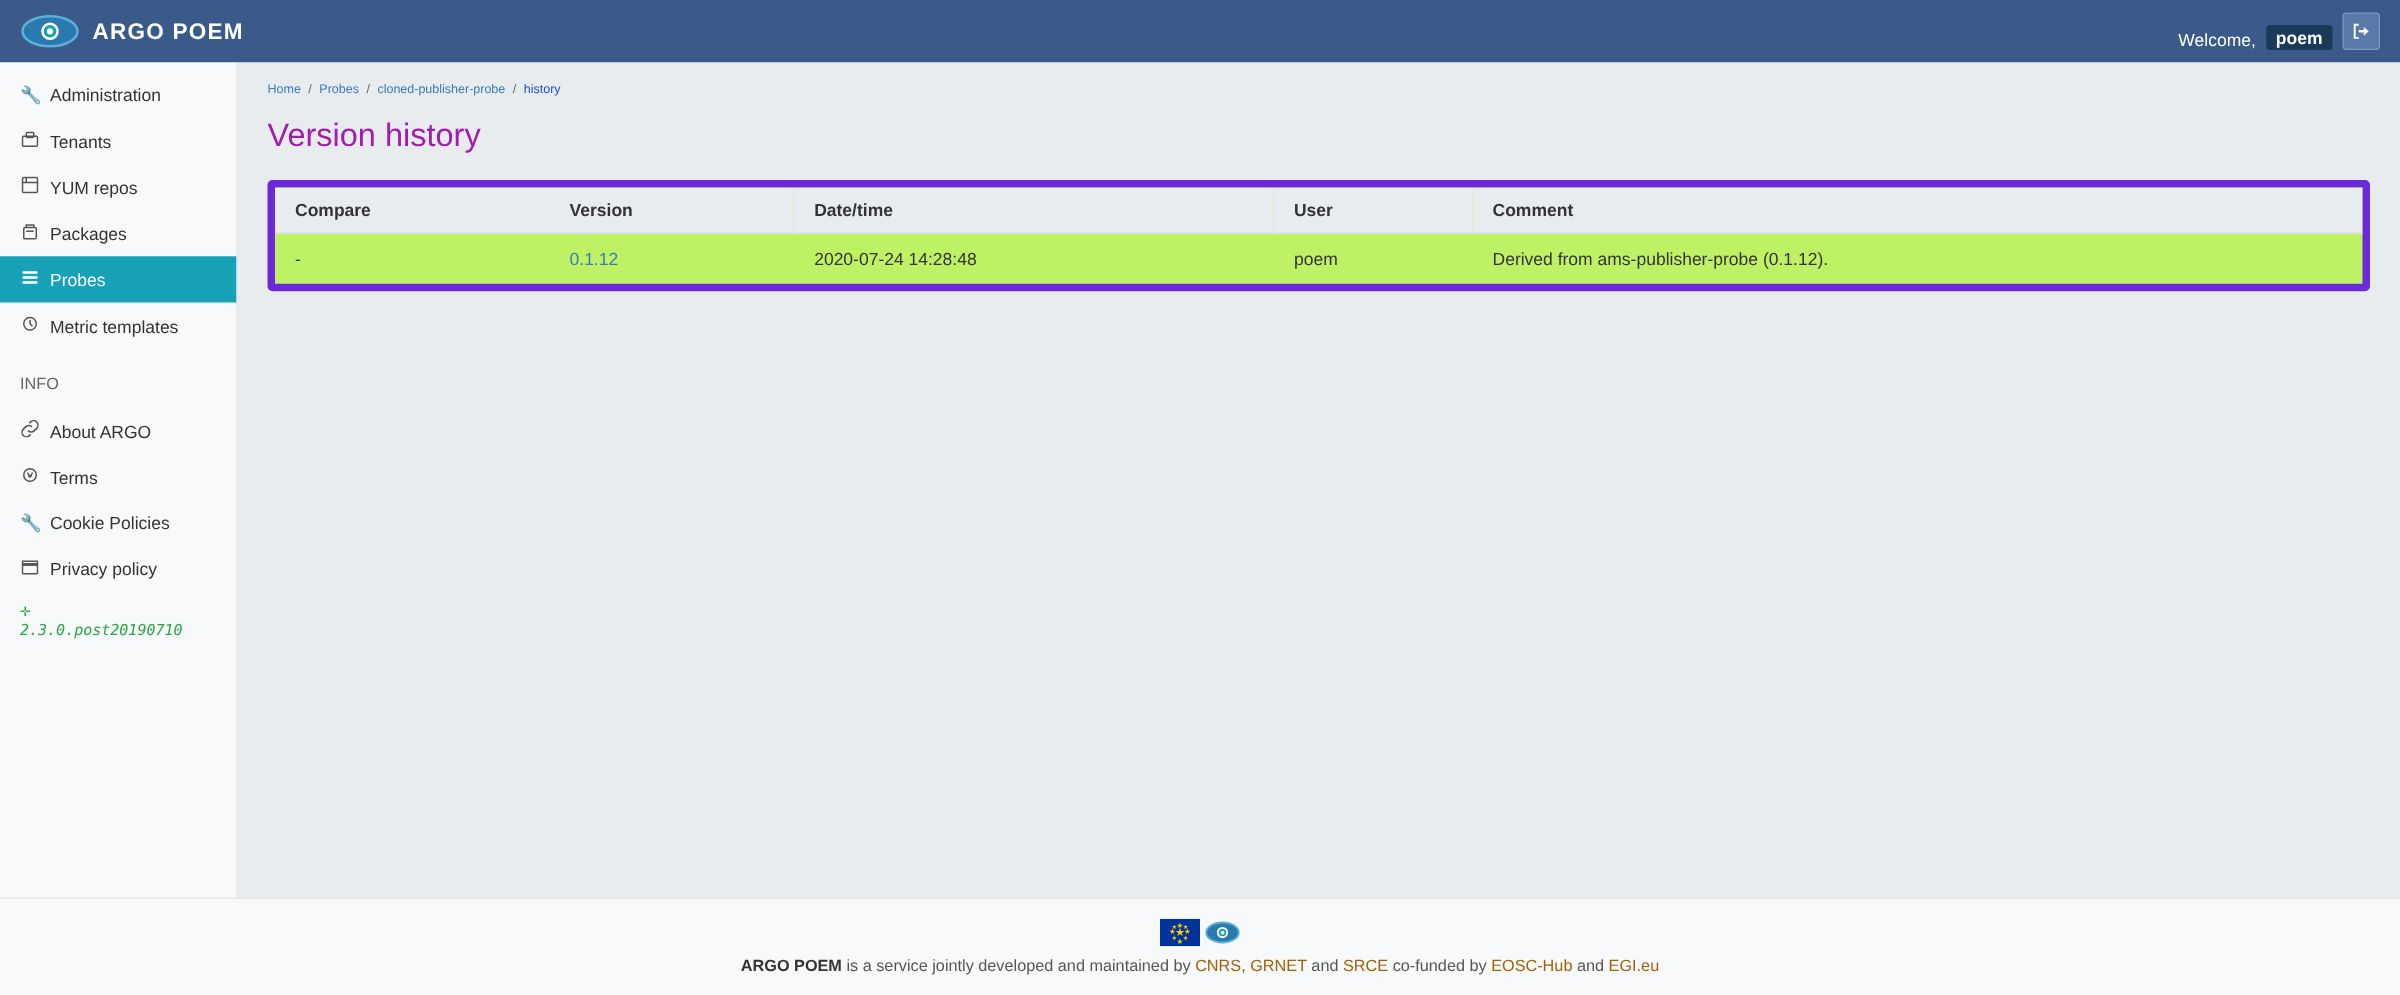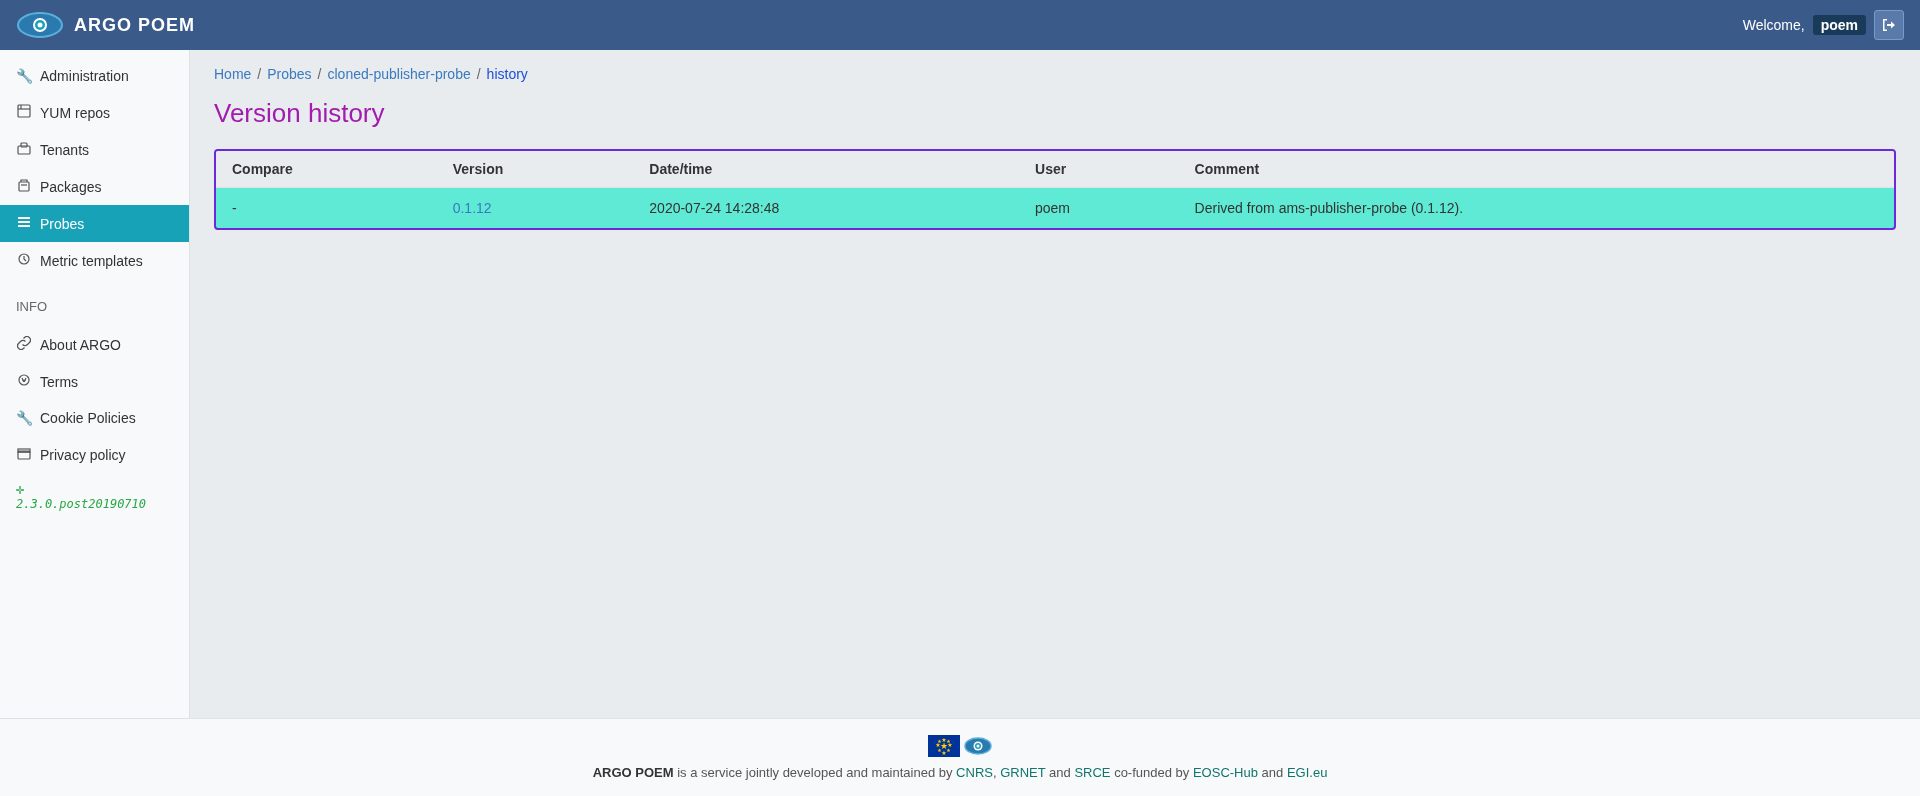--- a/index.html
+++ b/index.html
@@ -28,21 +28,21 @@
       color: white;
       font-size: 18px;
       font-weight: 400;
       letter-spacing: 1px;
     }
     .header-title span {
       font-weight: 700;
     }
     .header-right {
       display: flex;
-      align-items: center;
+      align-items: flex-end;
       gap: 8px;
       color: white;
       font-size: 14px;
     }
     .username-badge {
       background: #1a3a5a;
       color: white;
       font-weight: 700;
       padding: 2px 8px;
       border-radius: 3px;
@@ -119,43 +119,43 @@
       padding: 16px 24px;
       background: #e9ecef;
     }
 
     
     .breadcrumb {
       display: flex;
       align-items: center;
       gap: 6px;
       margin-bottom: 16px;
-      font-size: 14px;
+      font-size: 10px;
     }
     .breadcrumb a {
       color: #3a7abf;
       text-decoration: none;
     }
     .breadcrumb .sep { color: #666; }
     .breadcrumb .current { color: #1d4ed8; }
 
     
     .page-title {
       font-size: 26px;
       font-weight: 500;
       color: #a21caf;
       margin-bottom: 20px;
     }
 
     
     .table-container {
-      background: #5eead4;
+      background: #bef264;
       border-radius: 4px;
       overflow: hidden;
-      border: 2px solid #6d28d9;
+      border: 6px solid #6d28d9;
     }
     table {
       width: 100%;
       border-collapse: collapse;
     }
     thead tr {
       background: #e9ecef;
     }
     thead th {
       padding: 10px 16px;
@@ -202,21 +202,21 @@
     }
     .eu-flag {
       width: 32px;
       height: 22px;
     }
     .argo-logo-small {
       width: 28px;
       height: 22px;
     }
     .footer a {
-      color: #0f766e;
+      color: #a16207;
       text-decoration: none;
     }
     .footer strong { color: #333; }
 
     
   </style>
 </head>
 <body>
 
 <header class="header">
@@ -245,36 +245,36 @@
 
 <div class="main-layout">
 
   <nav class="sidebar">
     <a class="sidebar-item">
       <span class="icon">🔧</span>
       <span>Administration</span>
     </a>
     <a class="sidebar-item">
       <span class="icon">
+        <svg width="14" height="14" viewBox="0 0 14 14" fill="#555">
+            <rect x="1" y="5" width="12" height="8" rx="1" fill="none" stroke="#555" stroke-width="1.2"></rect>
+            <rect x="4" y="2" width="6" height="4" rx="1" fill="none" stroke="#555" stroke-width="1.2"></rect>
+          </svg>
+      </span>
+      <span>Tenants</span>
+    </a>
+    <a class="sidebar-item">
+      <span class="icon">
         <svg width="14" height="14" viewBox="0 0 14 14" fill="none" stroke="#555" stroke-width="1.2">
             <rect x="1" y="1" width="12" height="12" rx="1"></rect>
             <line x1="1" y1="5" x2="13" y2="5"></line>
             <line x1="4" y1="1" x2="4" y2="5"></line>
           </svg>
       </span>
       <span>YUM repos</span>
-    </a>
-    <a class="sidebar-item">
-      <span class="icon">
-        <svg width="14" height="14" viewBox="0 0 14 14" fill="#555">
-            <rect x="1" y="5" width="12" height="8" rx="1" fill="none" stroke="#555" stroke-width="1.2"></rect>
-            <rect x="4" y="2" width="6" height="4" rx="1" fill="none" stroke="#555" stroke-width="1.2"></rect>
-          </svg>
-      </span>
-      <span>Tenants</span>
     </a>
     <a class="sidebar-item">
       <span class="icon">
         <svg width="14" height="14" viewBox="0 0 14 14" fill="none" stroke="#555" stroke-width="1.2">
             <rect x="2" y="4" width="10" height="9" rx="1"></rect>
             <path d="M4 4V2h6v2"></path>
             <line x1="4" y1="7" x2="10" y2="7"></line>
           </svg>
       </span>
       <span>Packages</span>

